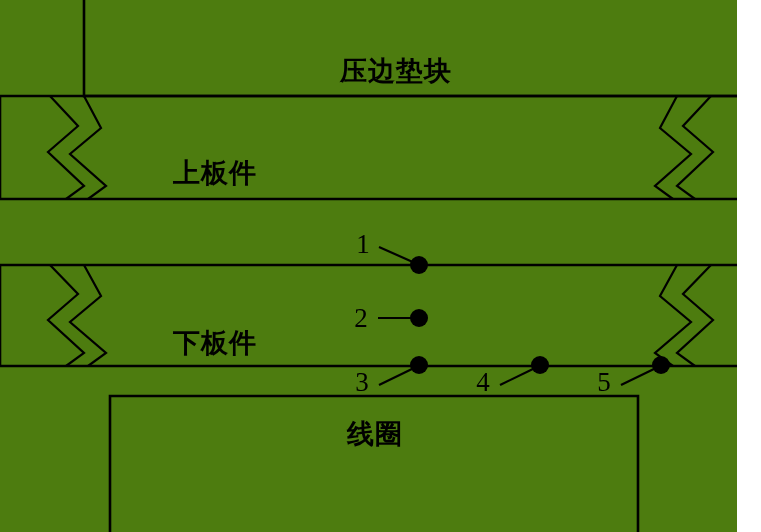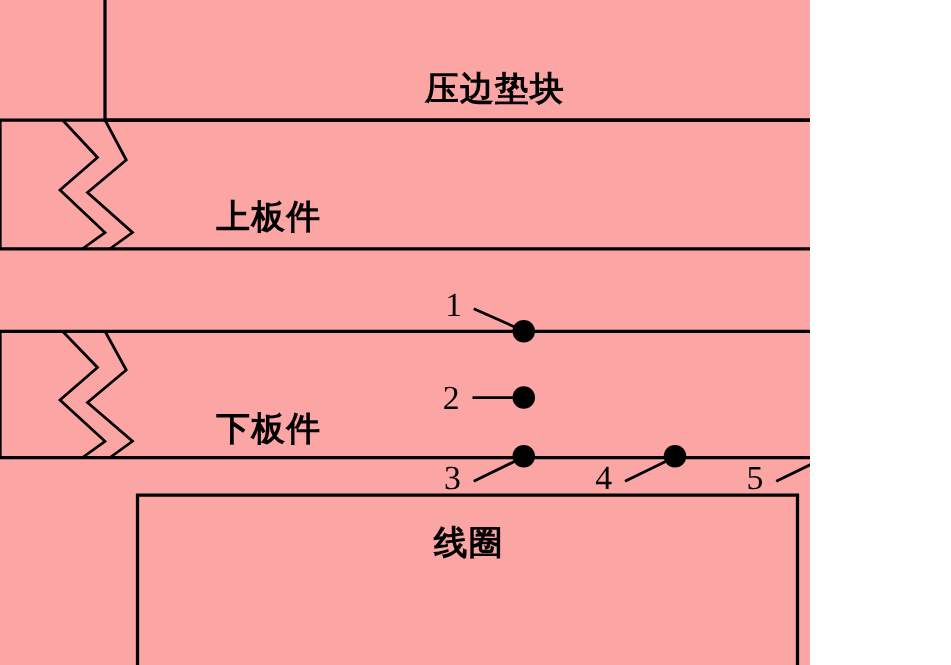--- a/index.html
+++ b/index.html
@@ -6,23 +6,23 @@
   html, body {
     margin: 0;
     padding: 0;
     background: #ffffff;
   }
   body {
     font-family: "Liberation Serif", "DejaVu Serif", serif;
   }
   #figure-root {
     position: relative;
-    width: 648px;
+    width: 737px;
     height: 532px;
-    background: #fca5a5;
+    background: #4d7c0f;
     overflow: hidden;
   }
   #figure-svg {
     position: absolute;
     left: 0;
     top: 0;
     width: 761px;
     height: 532px;
     display: block;
   }

